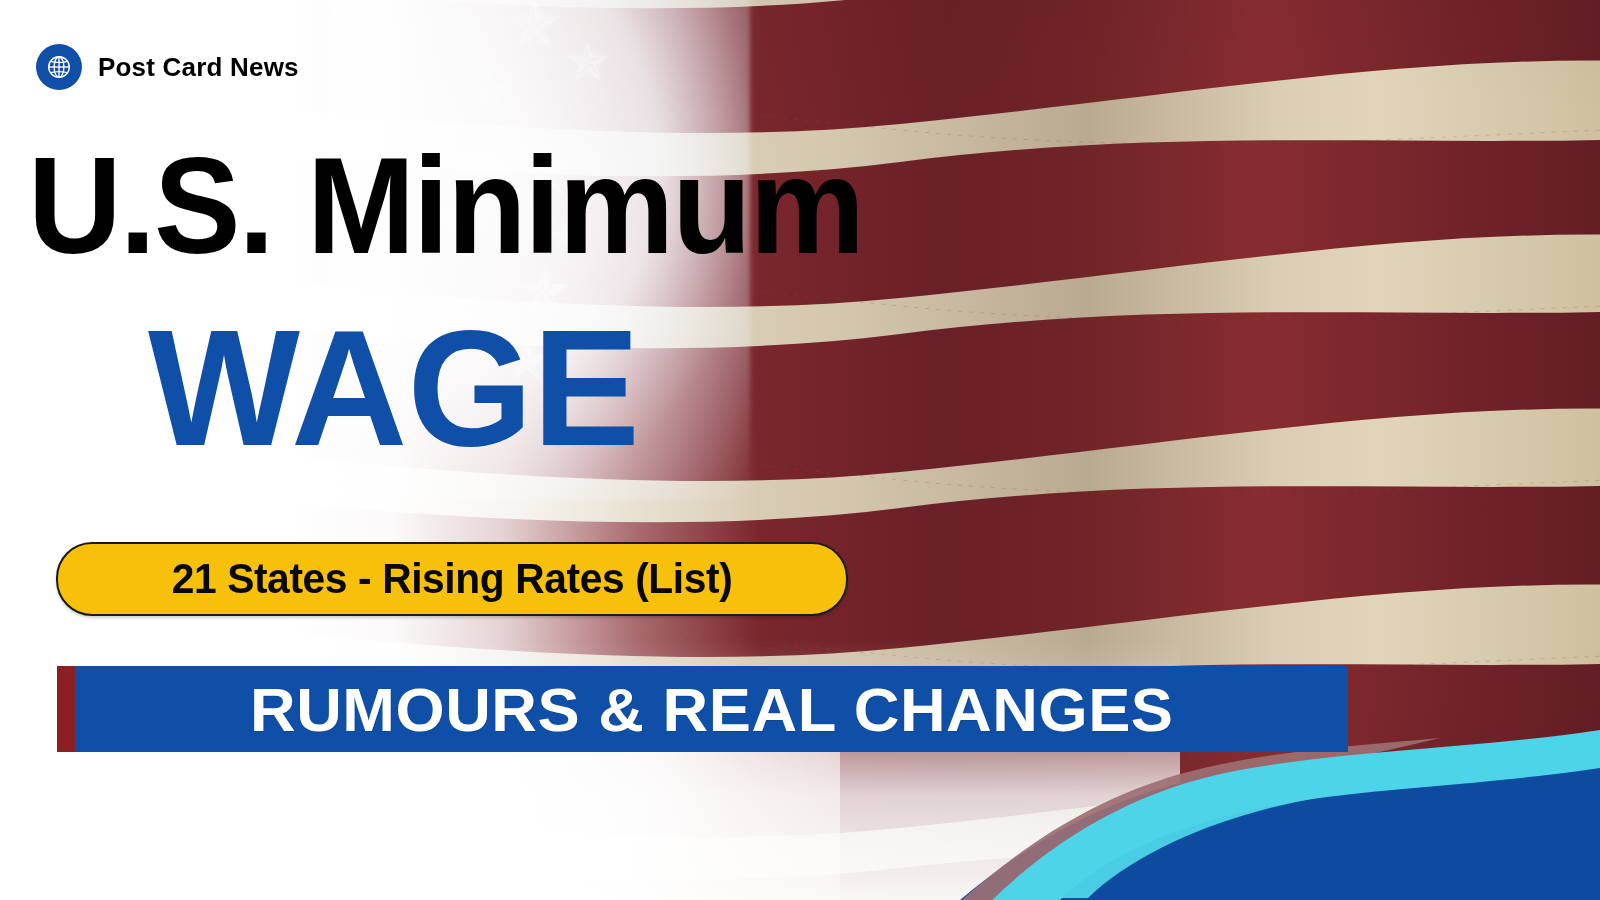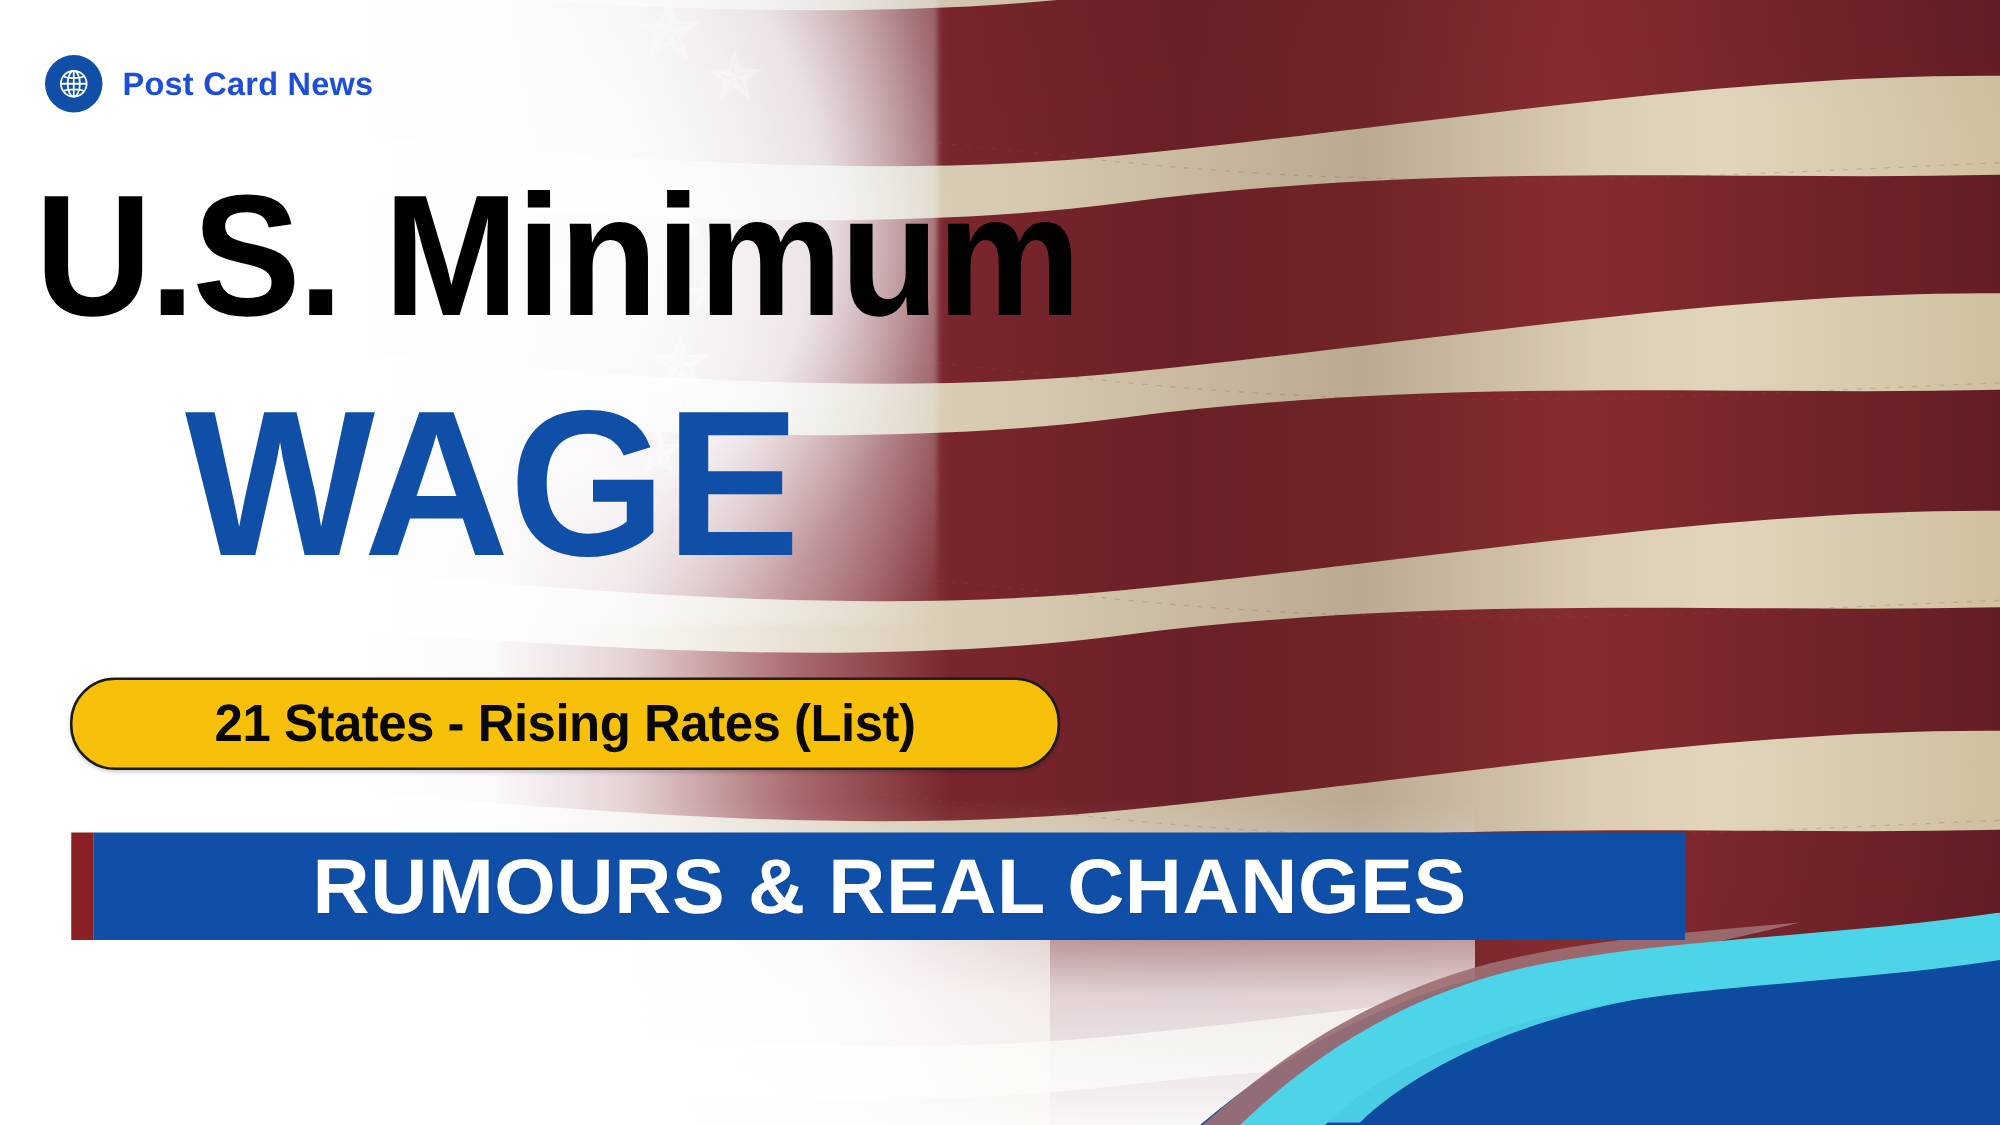--- a/index.html
+++ b/index.html
@@ -103,21 +103,21 @@
     border-radius: 50%;
     background: #0f4fa8;
     display: flex;
     align-items: center;
     justify-content: center;
     flex: none;
   }
   .logo-text {
     font-size: 26px;
     font-weight: bold;
-    color: #1d4ed8;
+    color: #000000;
     letter-spacing: .2px;
     white-space: nowrap;
   }
 
   
   .headline-1 {
     position: absolute;
     left: 28px;
     top: 136px;
     font-size: 138px;

